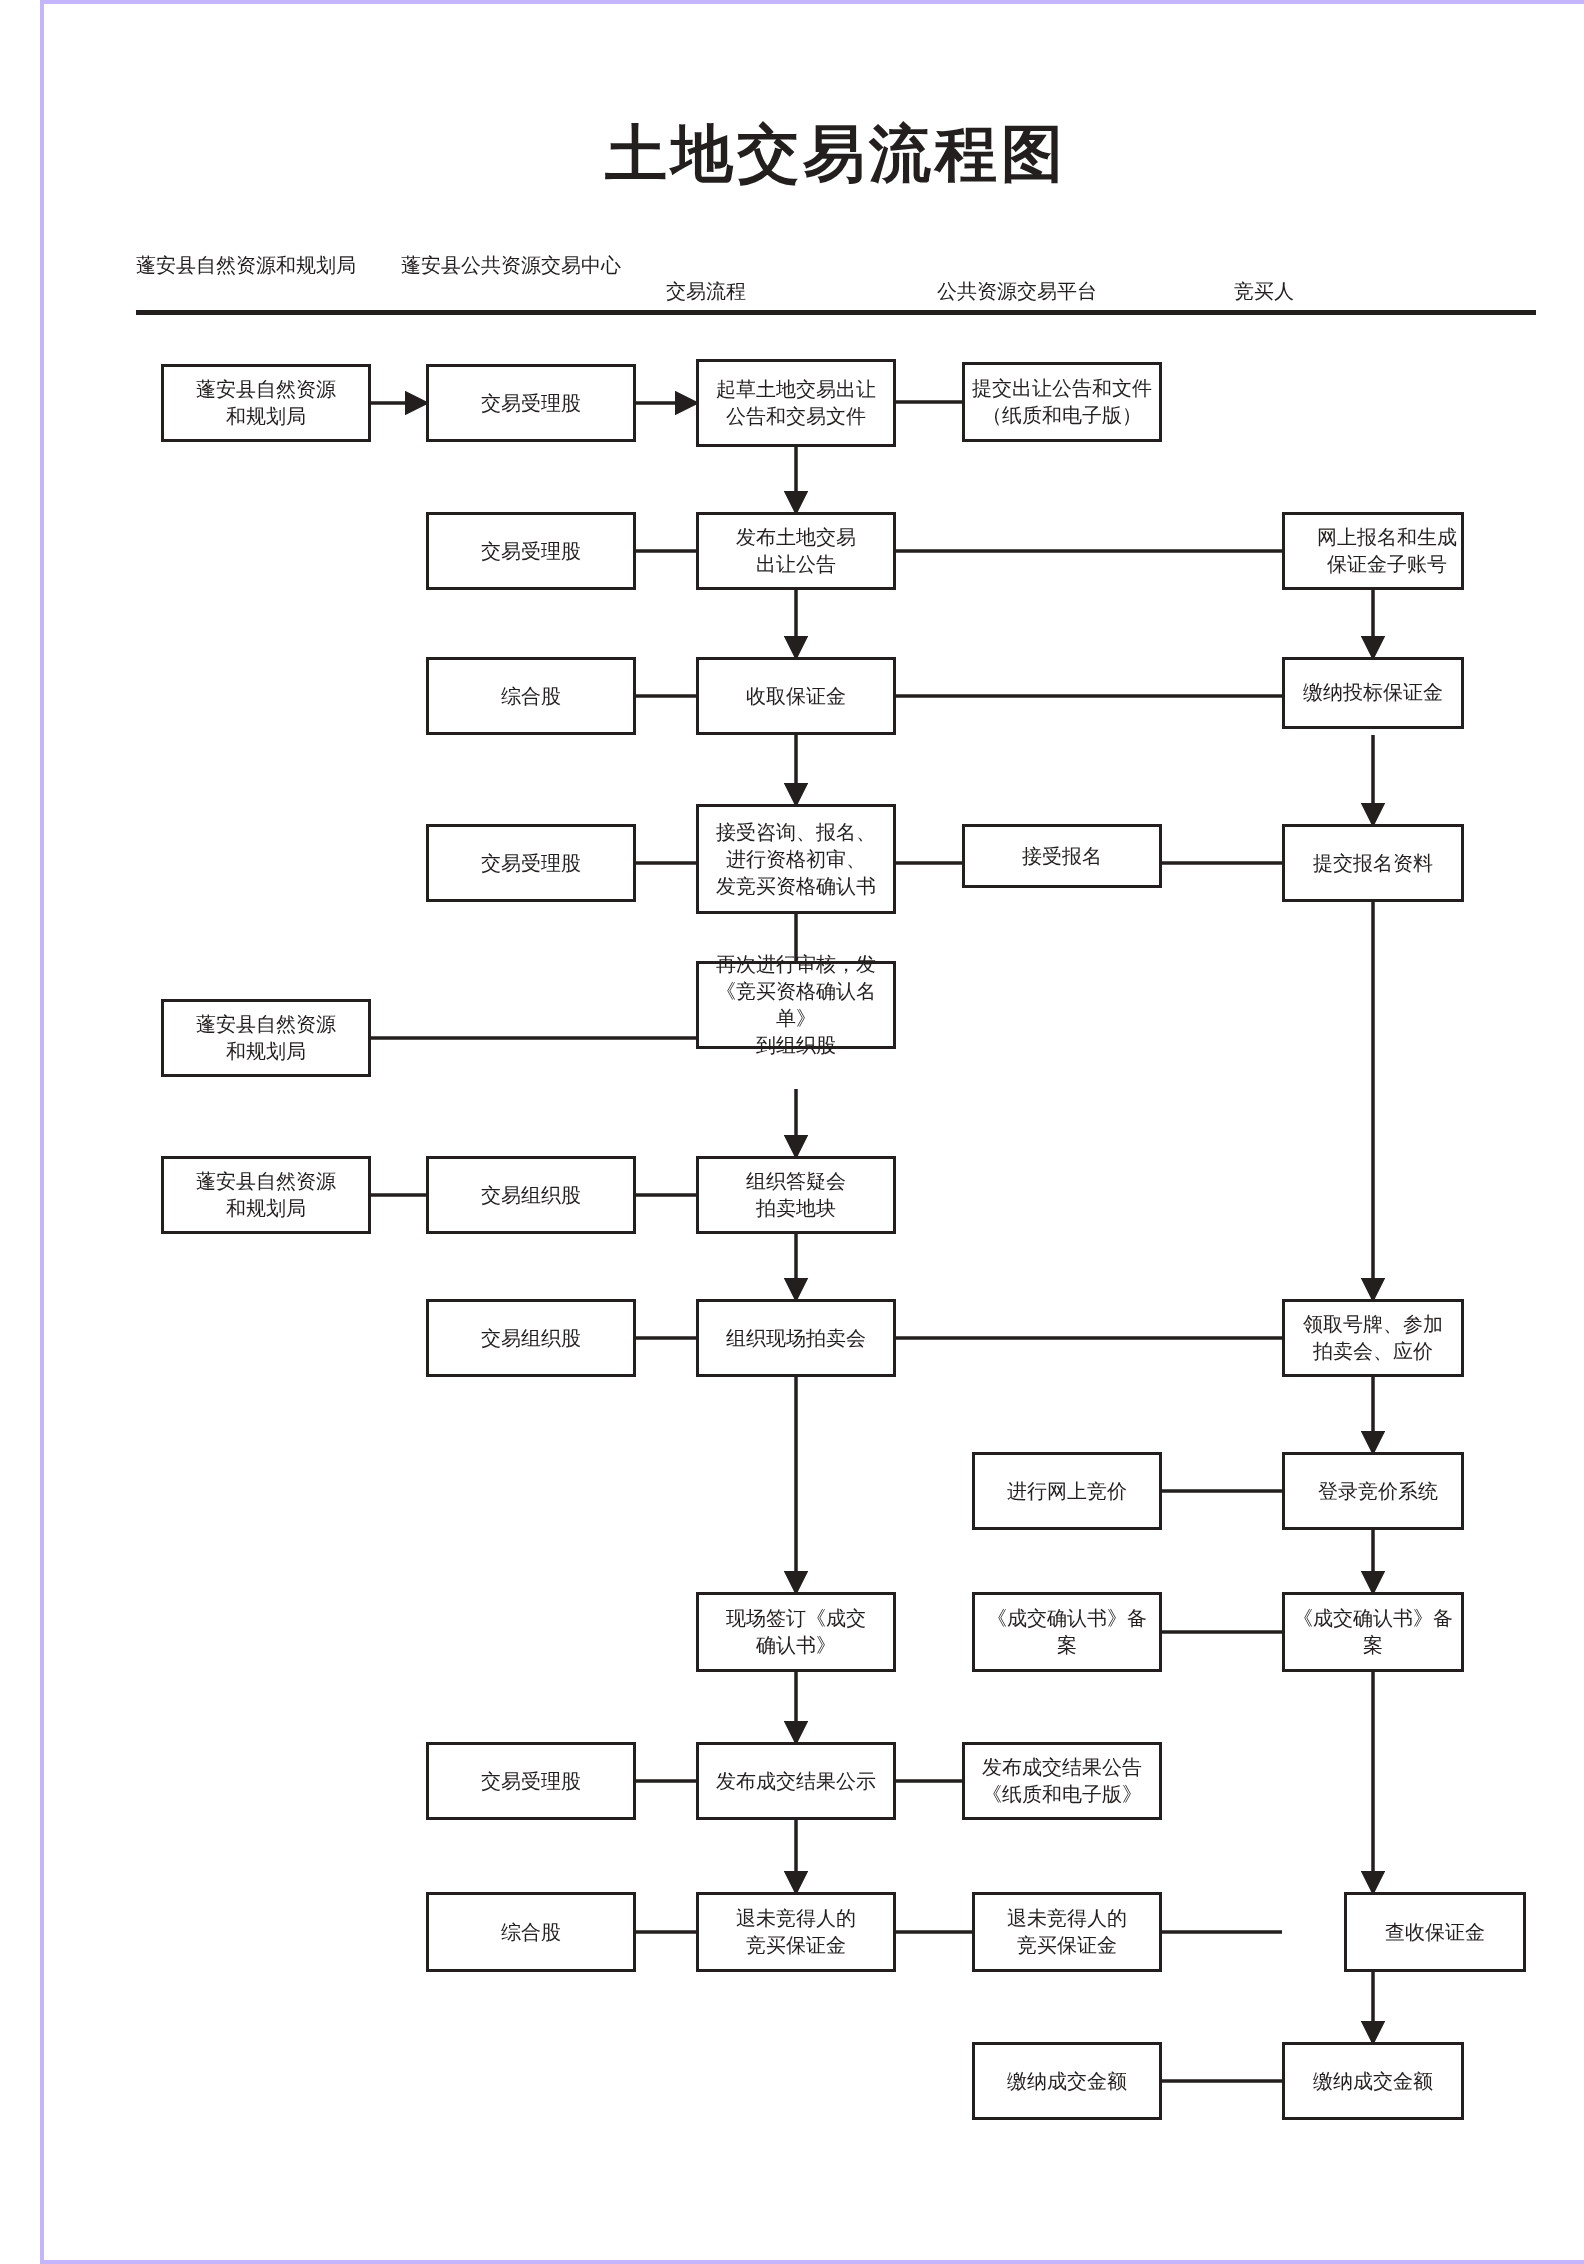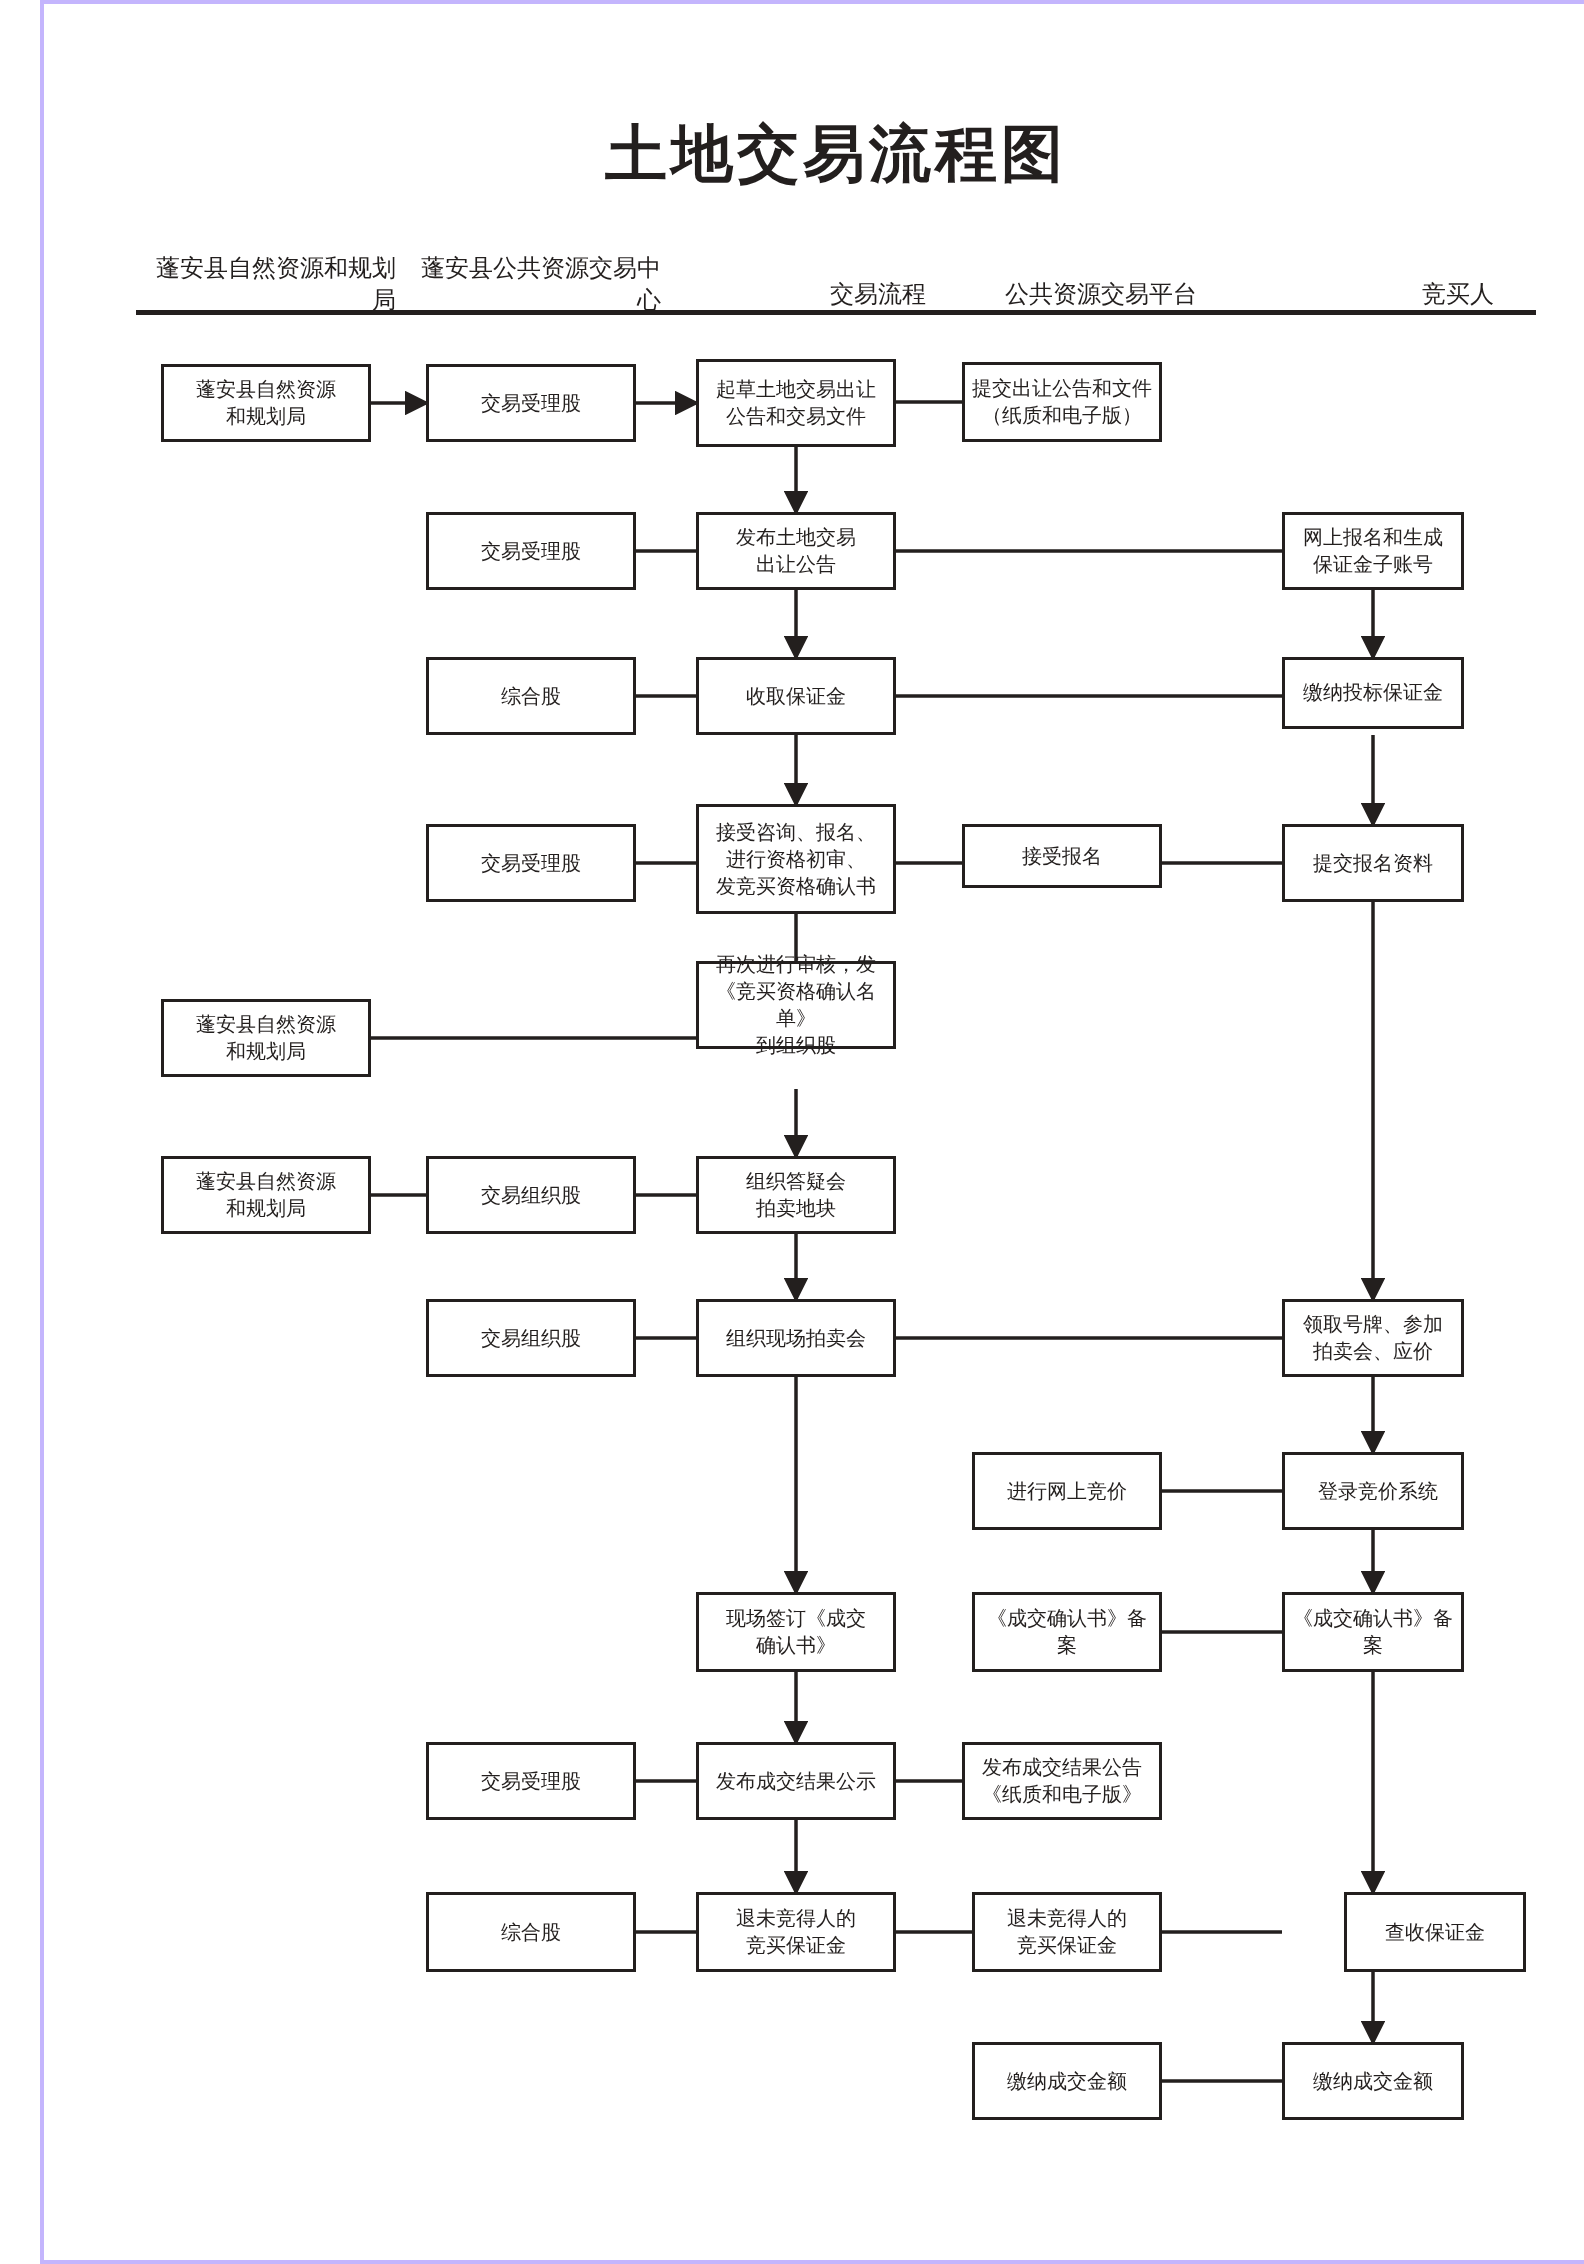--- a/index.html
+++ b/index.html
@@ -27,22 +27,22 @@
     width: 1584px;
     text-align: center;
     font-size: 62px;
     font-weight: bold;
     letter-spacing: 4px;
     color: #231f1e;
     font-family: "DejaVu Sans", "Liberation Sans", sans-serif;
   }
   .col-head {
     position: absolute;
-    text-align: right;
-    font-size: 24px;
+    text-align: left;
+    font-size: 20px;
     line-height: 1.35;
     color: #231f1e;
     width: 260px;
   }
   #head-rule {
     position: absolute;
     left: 92px;
     top: 306px;
     width: 1400px;
     height: 5px;
@@ -165,21 +165,21 @@
         <div>
           <span>交易受理股</span>
         </div>
       </div>
       <div class="node" style="left: 652px; top: 508px; width: 200px; height: 78px;">
         <div>
           <span>发布土地交易</span>
           <span>出让公告</span>
         </div>
       </div>
-      <div class="node" style="left: 1238px; top: 508px; width: 182px; height: 78px;">
+      <div class="node" style="left: 1238px; top: 508px; width: 182px; height: 78px; justify-content: flex-end;">
         <div>
           <span>网上报名和生成</span>
           <span>保证金子账号</span>
         </div>
       </div>
       <div class="node" style="left: 382px; top: 653px; width: 210px; height: 78px;">
         <div>
           <span>综合股</span>
         </div>
       </div>

